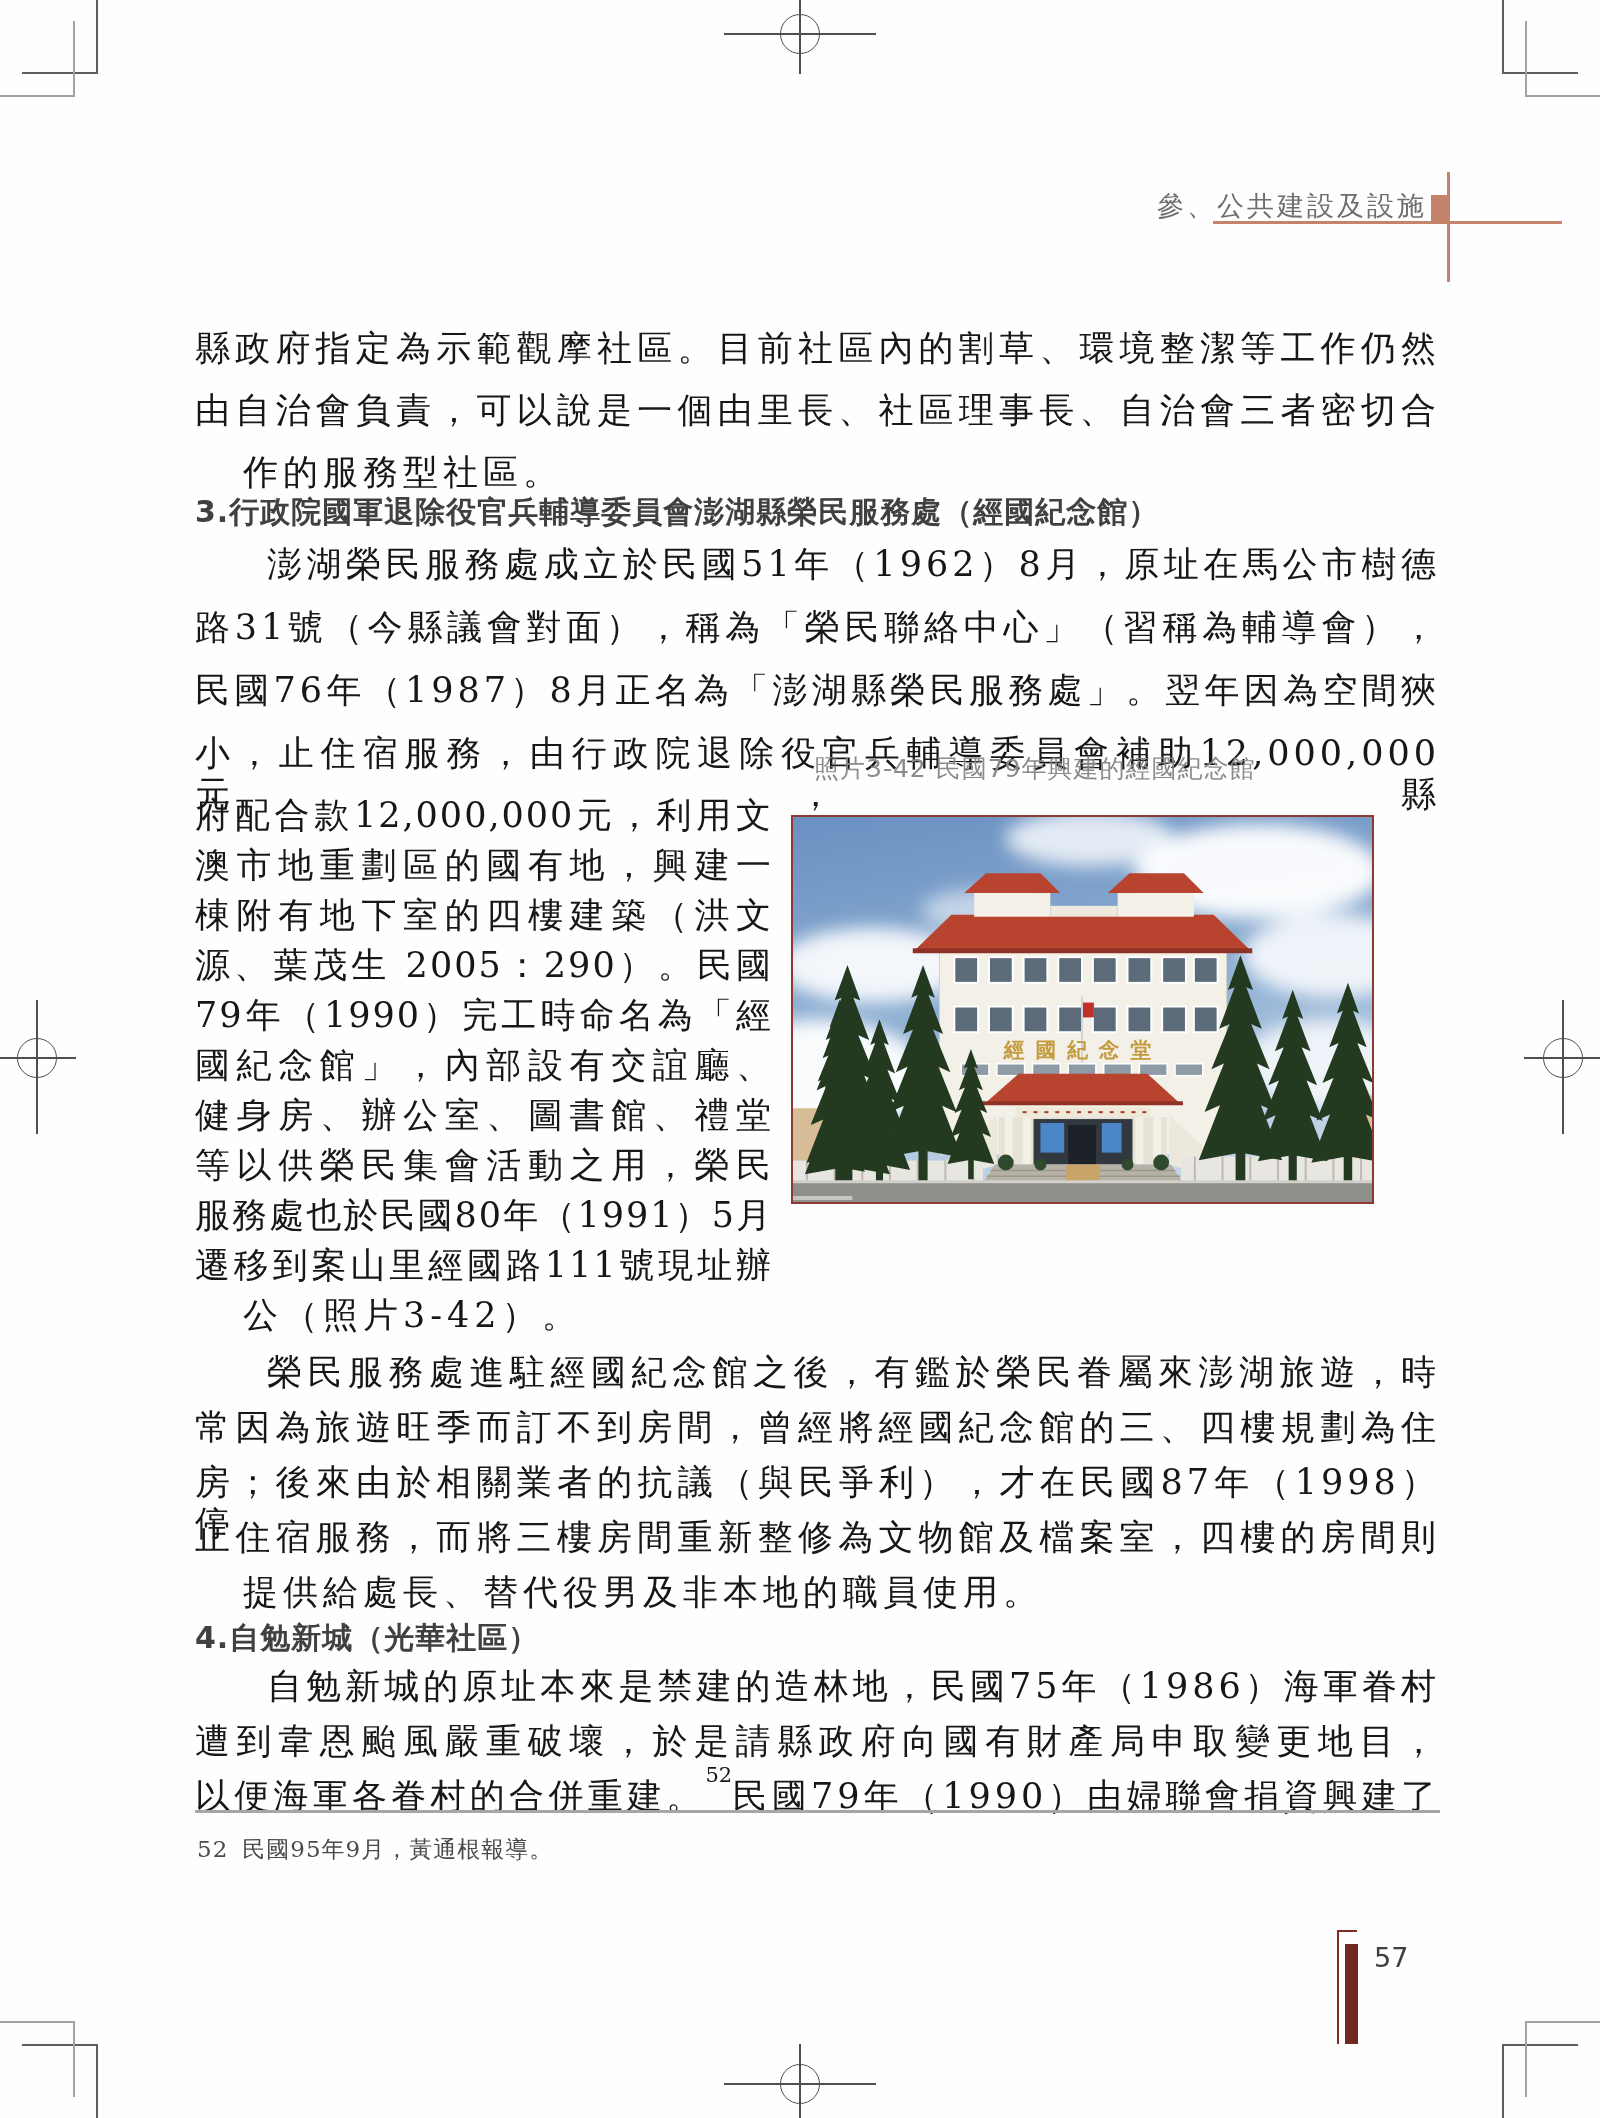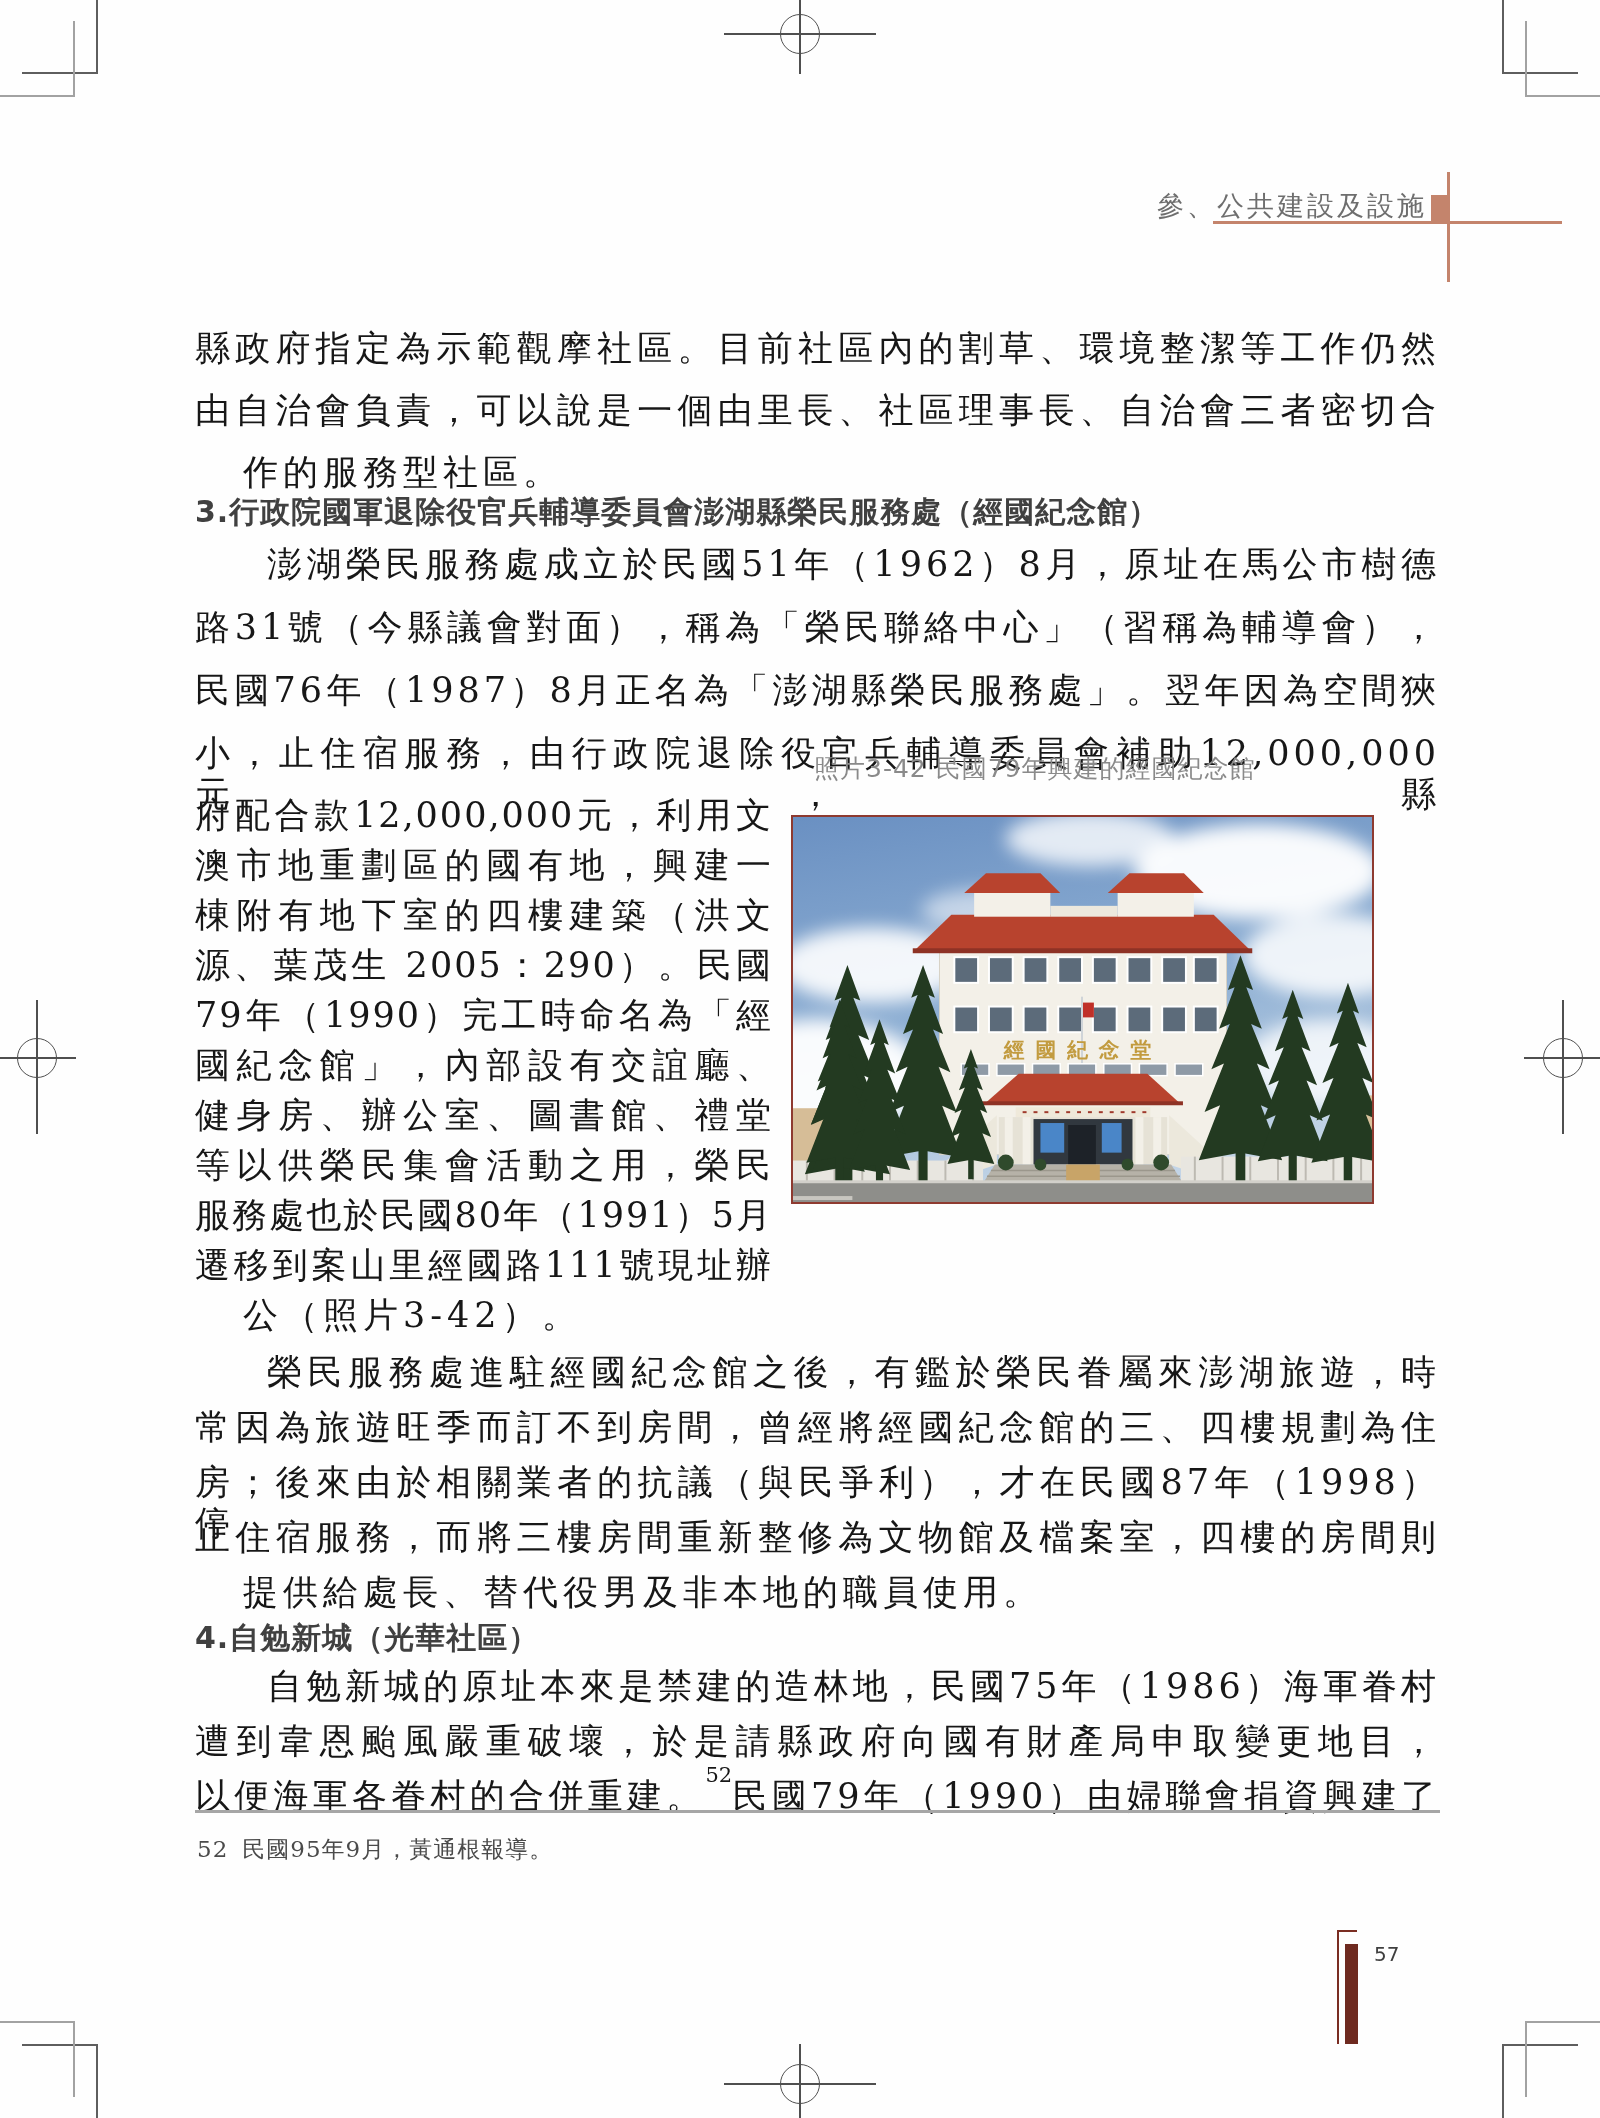--- a/index.html
+++ b/index.html
@@ -34,21 +34,21 @@
   .photo-frame svg{display:block;width:100%;height:100%;}
   
   .fn-rule{position:absolute;left:195px;top:1810px;width:1245px;height:3px;background:#a6a6a6;}
   .fn-text{position:absolute;left:197px;top:1834px;font-size:23px;color:#4a4a4a;letter-spacing:1px;}
   .fn-text .fn-marker{margin-right:14px;}
   
   .pn-thinline-v{position:absolute;left:1337px;top:1930px;width:2px;height:114px;background:#7a2d22;}
   .pn-thinline-h{position:absolute;left:1337px;top:1930px;width:20px;height:2px;background:#7a2d22;}
   .pn-bar{position:absolute;left:1345px;top:1944px;width:13px;height:100px;background:#6e2a20;}
   .pn-num{position:absolute;left:1374px;top:1942px;font-family:"DejaVu Sans",sans-serif;
-          font-size:20px;color:#3f3f3f;}
+          font-size:27px;color:#3f3f3f;}
 </style>
 </head>
 <body>
 
 <div class="page">
 
   <div>
     <div class="mk" style="left:96px;top:0;width:2px;height:73px;"></div>
     <div class="mk" style="left:22px;top:72px;width:76px;height:2px;"></div>
     <div class="mk light" style="left:73px;top:21px;width:2px;height:76px;"></div>

